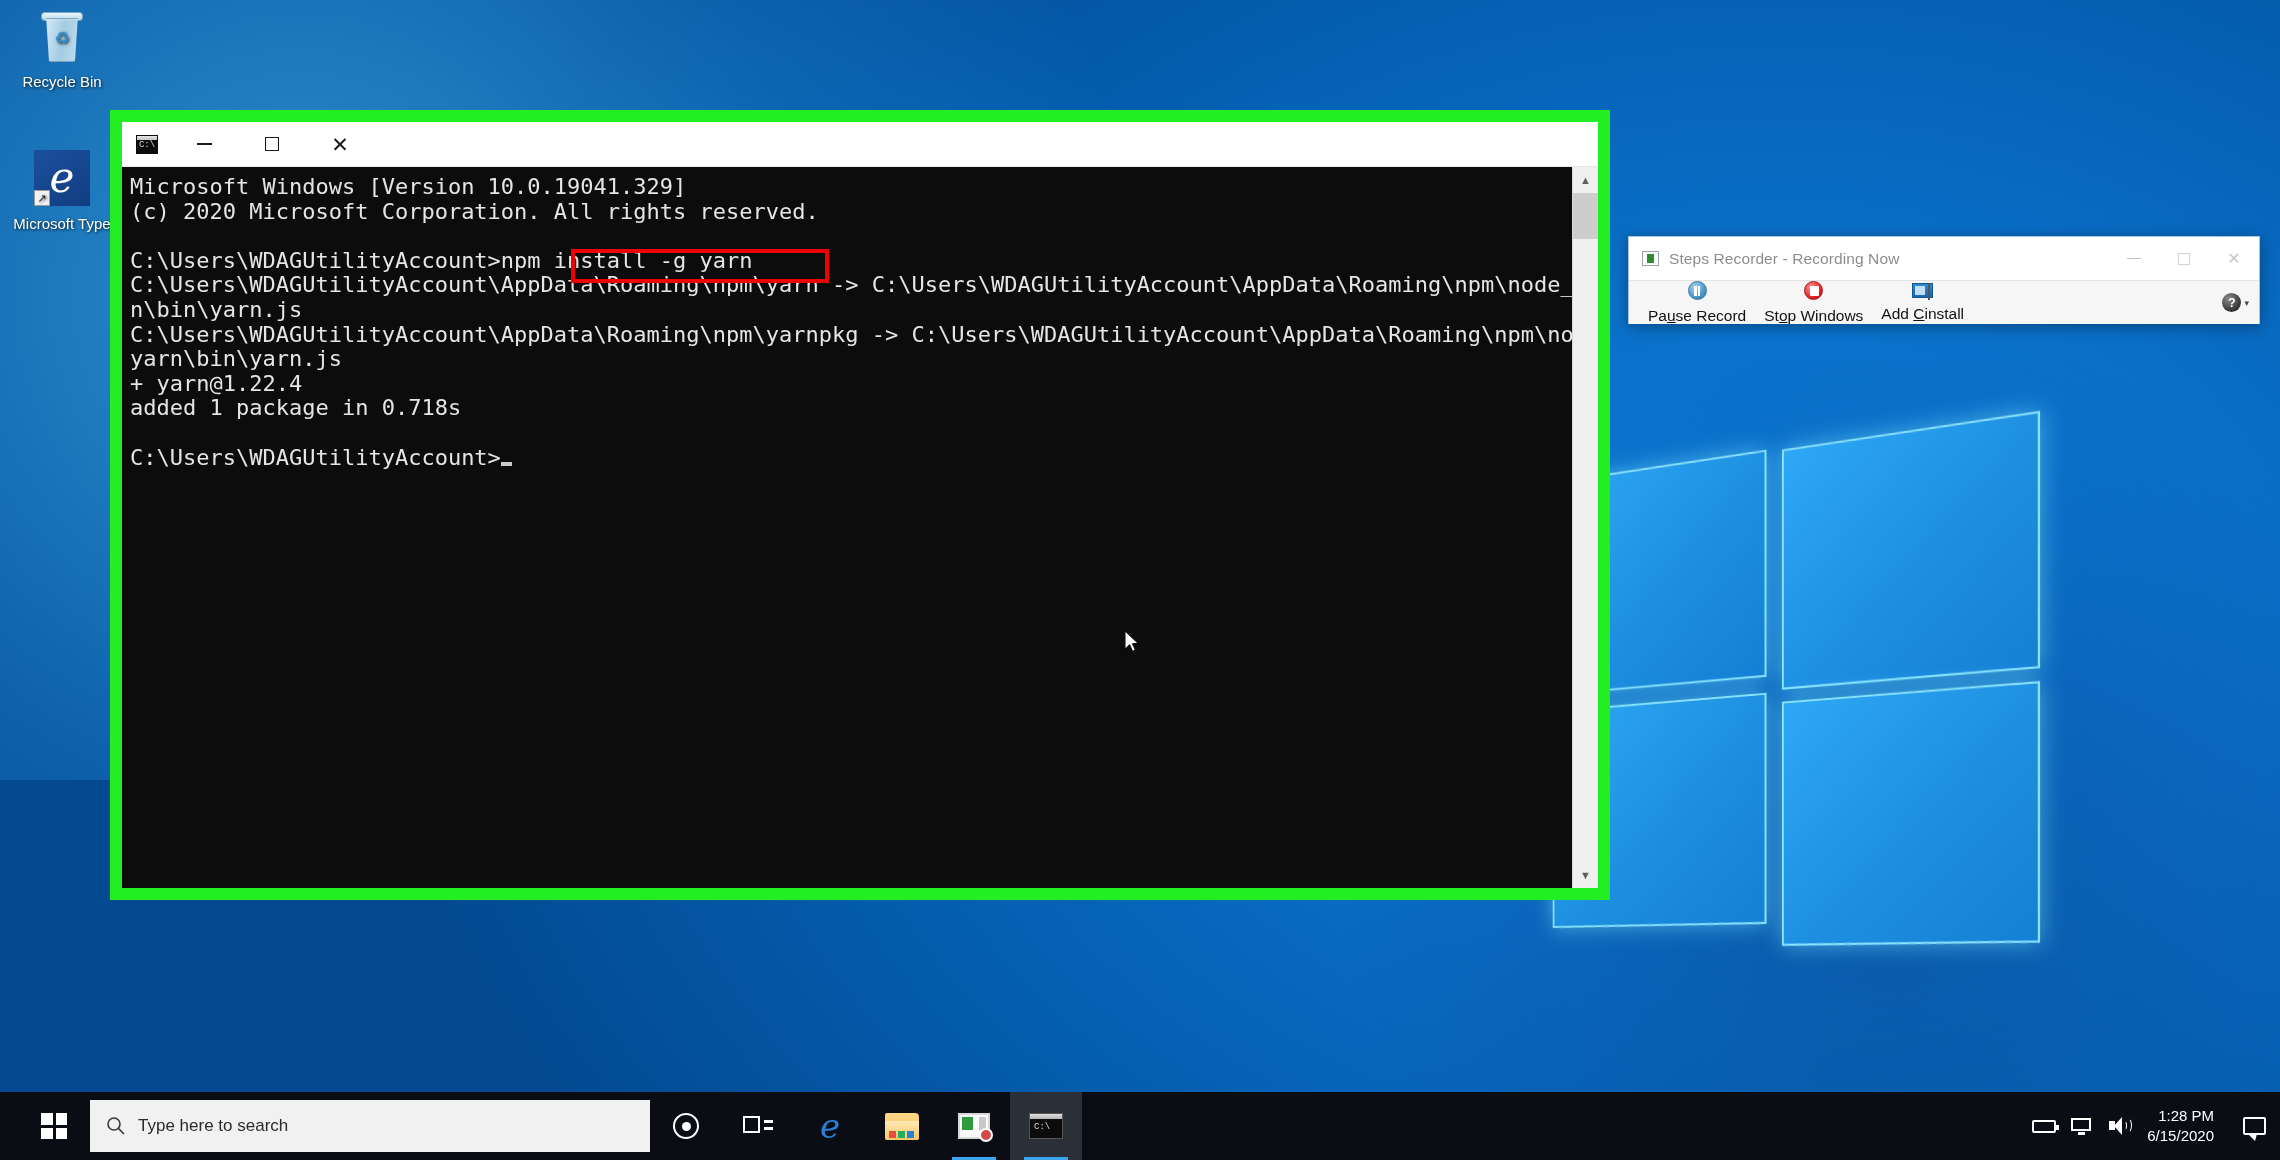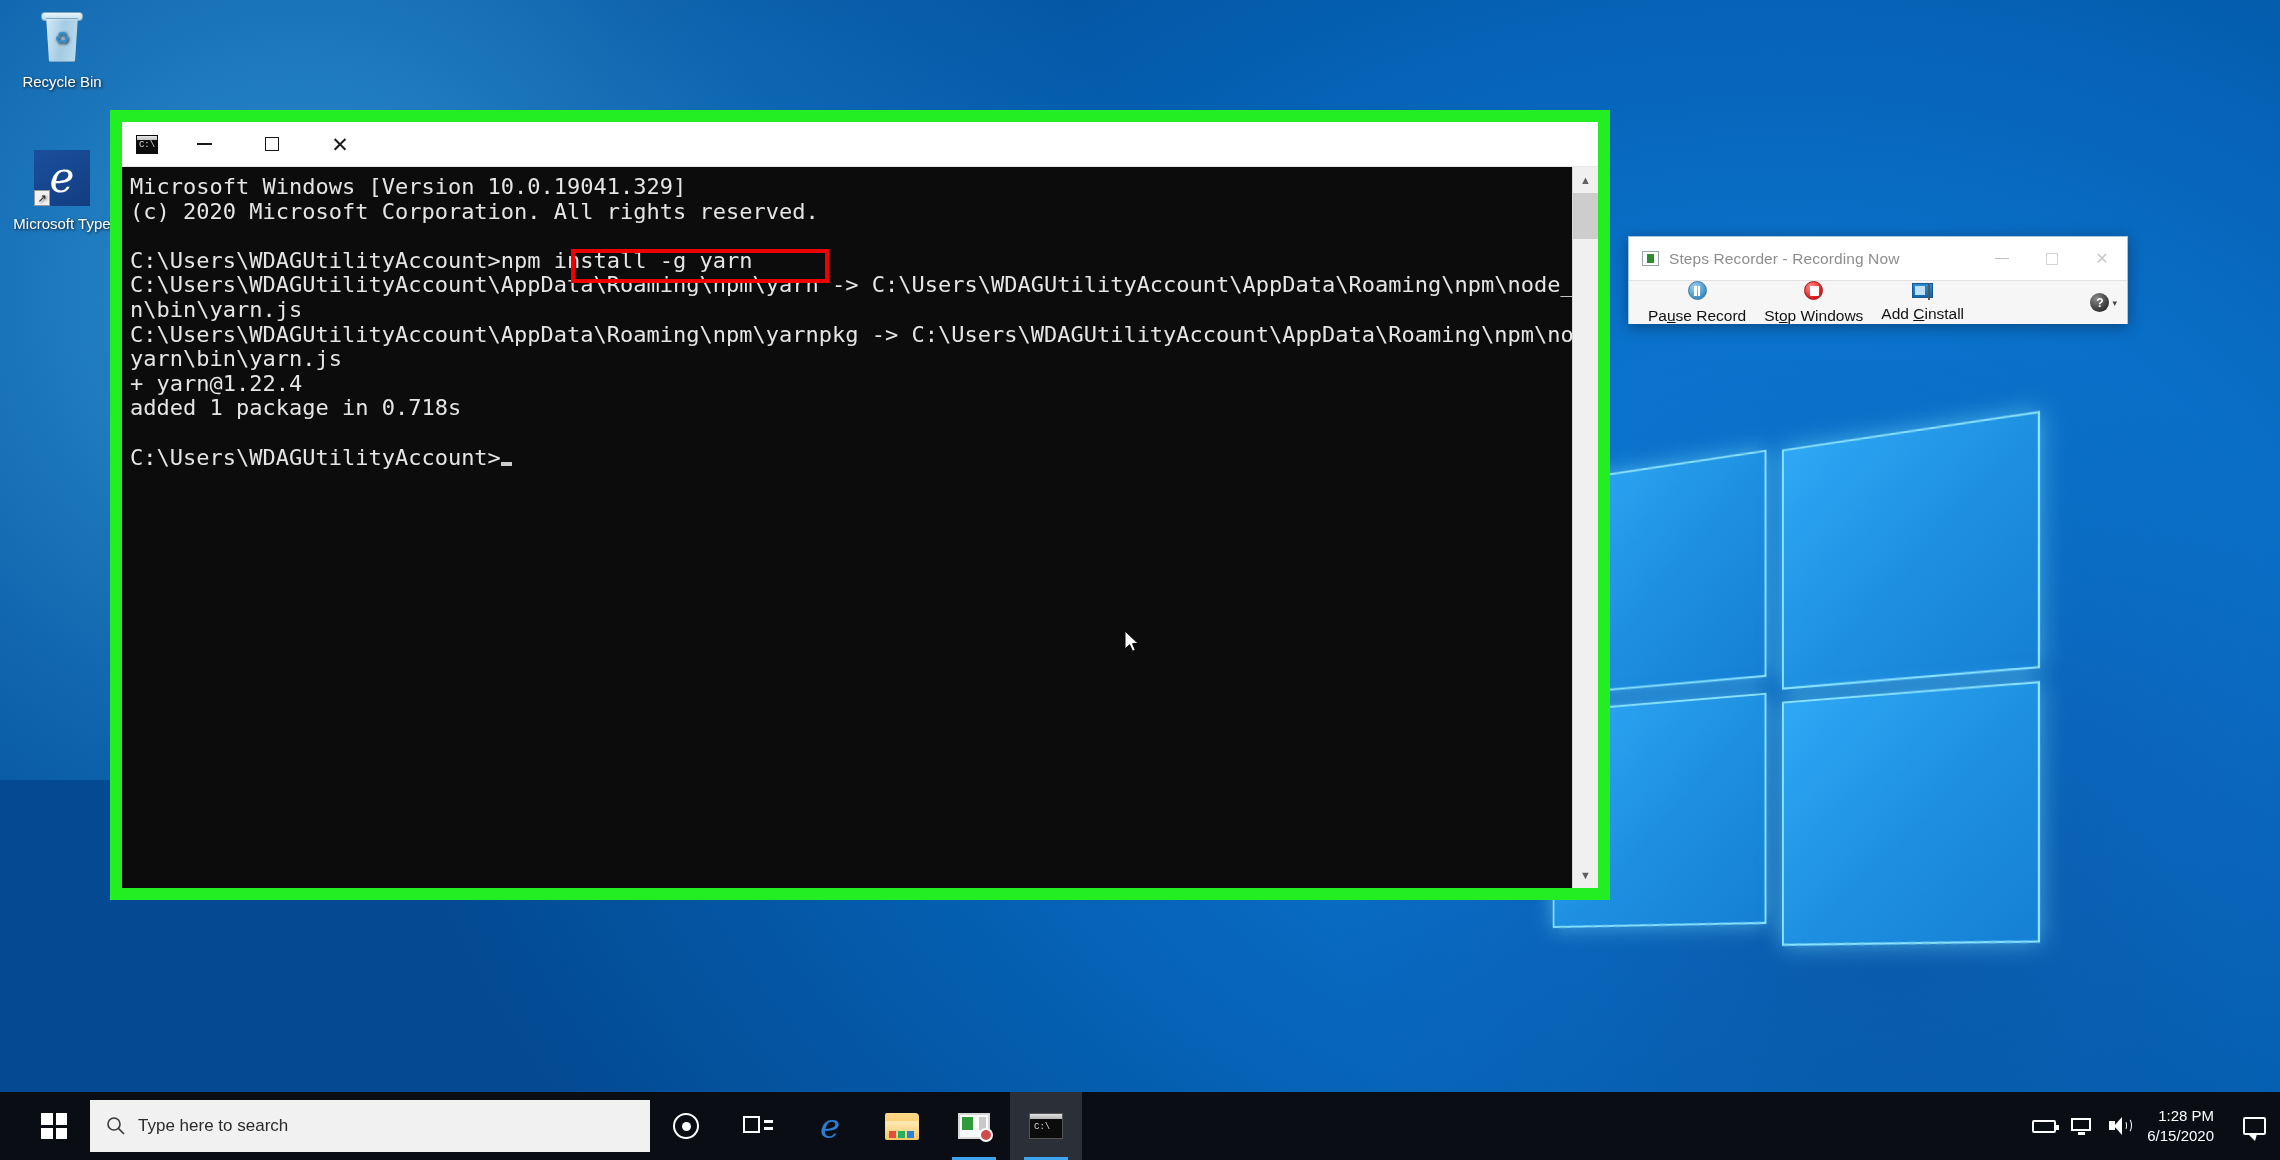--- a/index.html
+++ b/index.html
@@ -97,21 +97,21 @@
   .shortcut-arrow {
     position:absolute; left:0; bottom:0; width:16px; height:16px;
     background:#f2f2f2; border:1px solid #9a9a9a;
     display:flex; align-items:center; justify-content:center;
     font-size:11px; color:#222; line-height:1;
   }
 
   
   #steps-recorder {
     position:absolute; left:1628px; top:236px;
-    width:500px; height:88px;
+    width:632px; height:88px;
     background:#f6f6f6;
     border:1px solid #a8c4dd;
     box-shadow:0 3px 14px rgba(0,0,0,.35);
   }
   #sr-titlebar {
     height:44px; background:#ffffff;
     border-bottom:1px solid #e2e2e2;
     display:flex; align-items:center;
   }
   #sr-icon {

